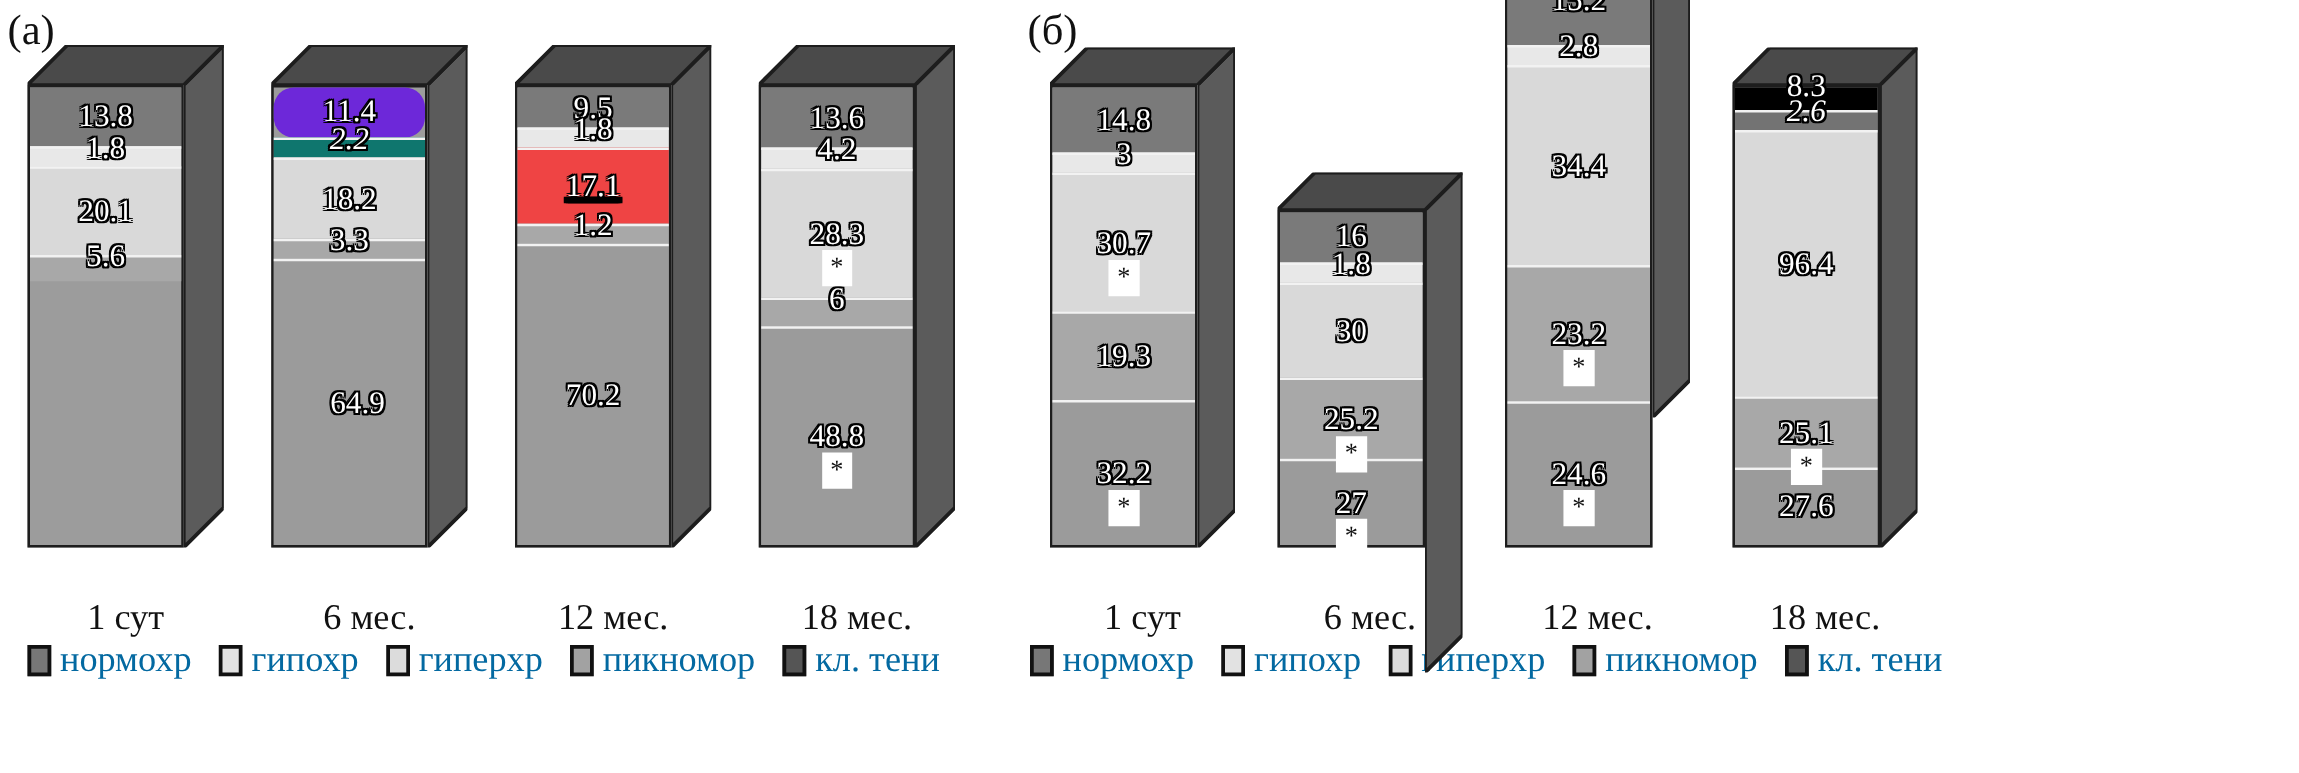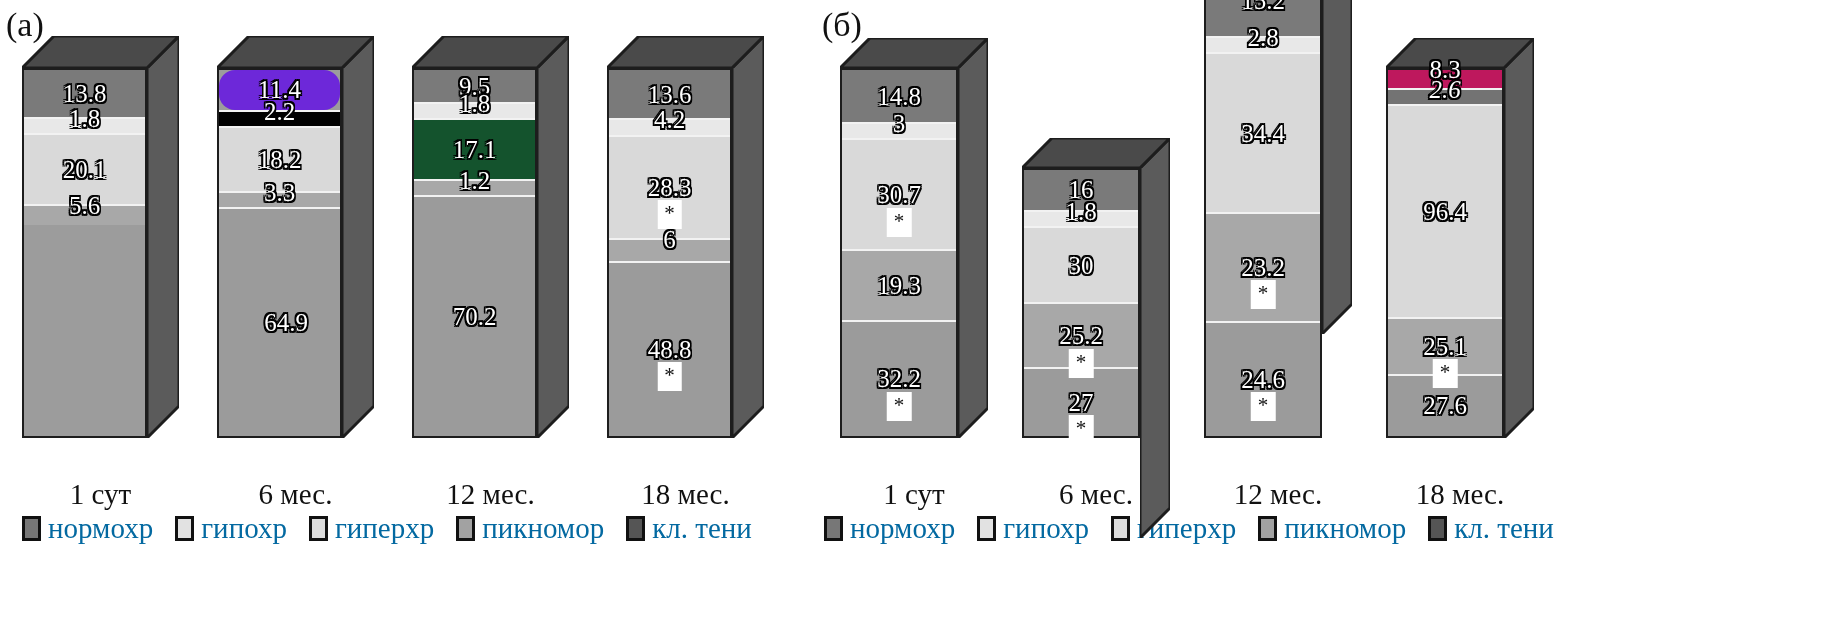--- a/index.html
+++ b/index.html
@@ -119,21 +119,21 @@
           </div>
           <div style="position: absolute; left: 0px; top: -32px; width: 157px; height: 32px; z-index: 2;">
             <svg width="157" height="32" style="display:block">
               <polygon points="0,32 32,0 157,0 125,32" fill="#4a4a4a" stroke="#1d1d1d" stroke-width="3"></polygon>
             </svg>
           </div>
           <div class="stack" style="z-index: 3;">
             <div class="seg" style="flex: 0.114 1 0px; min-height: 16px; background: #6d28d9; border-radius: 16px;">
               <span class="seg-label">11.4</span>
             </div>
-            <div class="seg thin" style="flex: 0.022 1 0px; min-height: 16px; background: #000000;">
+            <div class="seg thin" style="flex: 0.022 1 0px; min-height: 16px; background: #0f766e; font-style: italic;">
               <span class="seg-label">2.2</span>
             </div>
             <div class="seg" style="flex: 0.182 1 0px; min-height: 16px; background: rgb(217, 217, 217);">
               <span class="seg-label">18.2</span>
             </div>
             <div class="seg thin" style="flex: 0.033 1 0px; min-height: 16px; background: rgb(168, 168, 168);">
               <span class="seg-label">3.3</span>
             </div>
             <div class="seg" style="flex: 0.649 1 0px; min-height: 16px; background: rgb(155, 155, 155); padding-left: 13px;">
               <span class="seg-label">64.9</span>
@@ -151,21 +151,21 @@
               <polygon points="0,32 32,0 157,0 125,32" fill="#4a4a4a" stroke="#1d1d1d" stroke-width="3"></polygon>
             </svg>
           </div>
           <div class="stack" style="z-index: 3;">
             <div class="seg" style="flex: 0.0951904 1 0px; min-height: 16px; background: rgb(122, 122, 122);">
               <span class="seg-label">9.5</span>
             </div>
             <div class="seg thin" style="flex: 0.0180361 1 0px; min-height: 16px; background: rgb(232, 232, 232);">
               <span class="seg-label">1.8</span>
             </div>
-            <div class="seg" style="flex: 0.171343 1 0px; min-height: 16px; background: #14532d;">
+            <div class="seg" style="flex: 0.171343 1 0px; min-height: 16px; background: #ef4444; text-decoration: underline;">
               <span class="seg-label">17.1</span>
             </div>
             <div class="seg thin" style="flex: 0.012024 1 0px; min-height: 16px; background: rgb(168, 168, 168);">
               <span class="seg-label">1.2</span>
             </div>
             <div class="seg" style="flex: 0.703407 1 0px; min-height: 16px; background: rgb(155, 155, 155);">
               <span class="seg-label">70.2</span>
             </div>
           </div>
         </div>
@@ -332,21 +332,21 @@
             <svg width="30" height="400" style="display:block;margin-top:-30px">
               <polygon points="0,30 30,0 30,370 0,400" fill="#5b5b5b" stroke="#1d1d1d" stroke-width="3"></polygon>
             </svg>
           </div>
           <div style="position: absolute; left: 0px; top: -30px; width: 148px; height: 30px; z-index: 2;">
             <svg width="148" height="30" style="display:block">
               <polygon points="0,30 30,0 148,0 118,30" fill="#4a4a4a" stroke="#1d1d1d" stroke-width="3"></polygon>
             </svg>
           </div>
           <div class="stack" style="z-index: 3;">
-            <div class="seg thin" style="flex: 0.051875 1 0px; min-height: 16px; background: #be185d; text-align: center;">
+            <div class="seg thin" style="flex: 0.051875 1 0px; min-height: 16px; background: #000000; text-align: center;">
               <span class="seg-label">8.3</span>
             </div>
             <div class="seg thin" style="flex: 0.01625 1 0px; min-height: 16px; background: #737373; font-style: italic;">
               <span class="seg-label">2.6</span>
             </div>
             <div class="seg" style="flex: 0.6025 1 0px; min-height: 16px; background: rgb(217, 217, 217);">
               <span class="seg-label">96.4</span>
             </div>
             <div class="seg" style="flex: 0.156875 1 0px; min-height: 16px; background: rgb(168, 168, 168);">
               <span class="seg-label">25.1</span>

